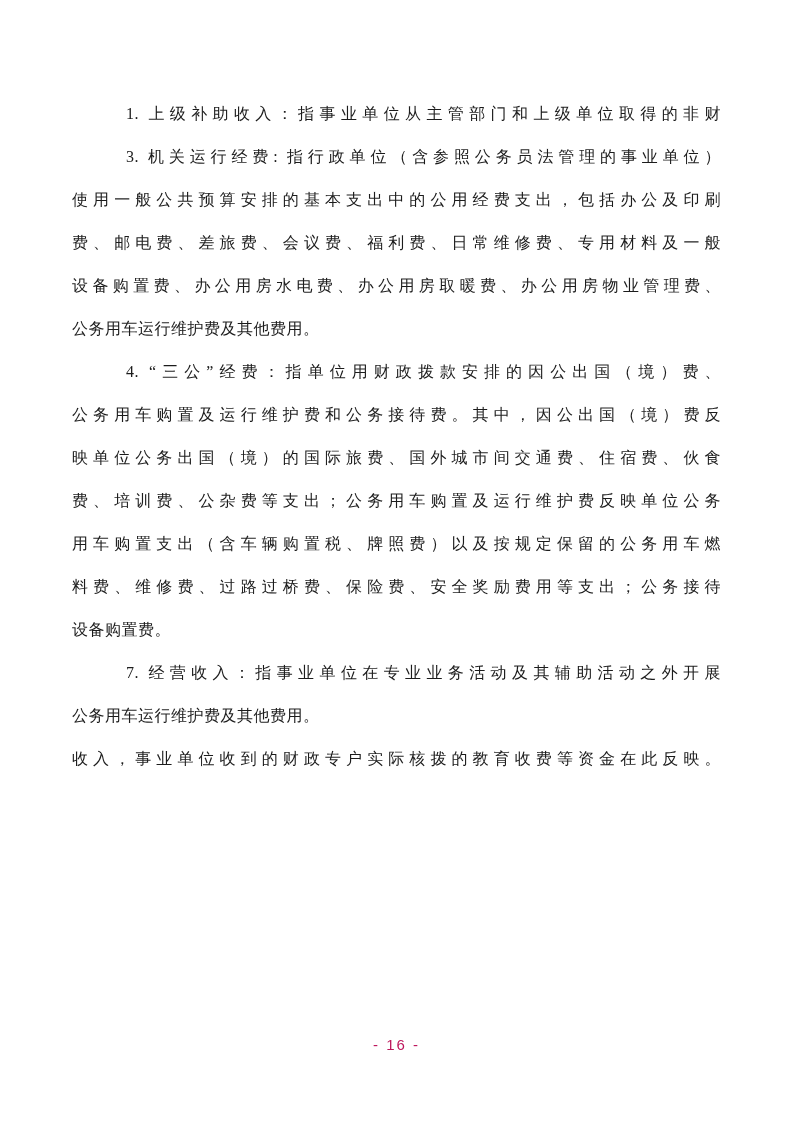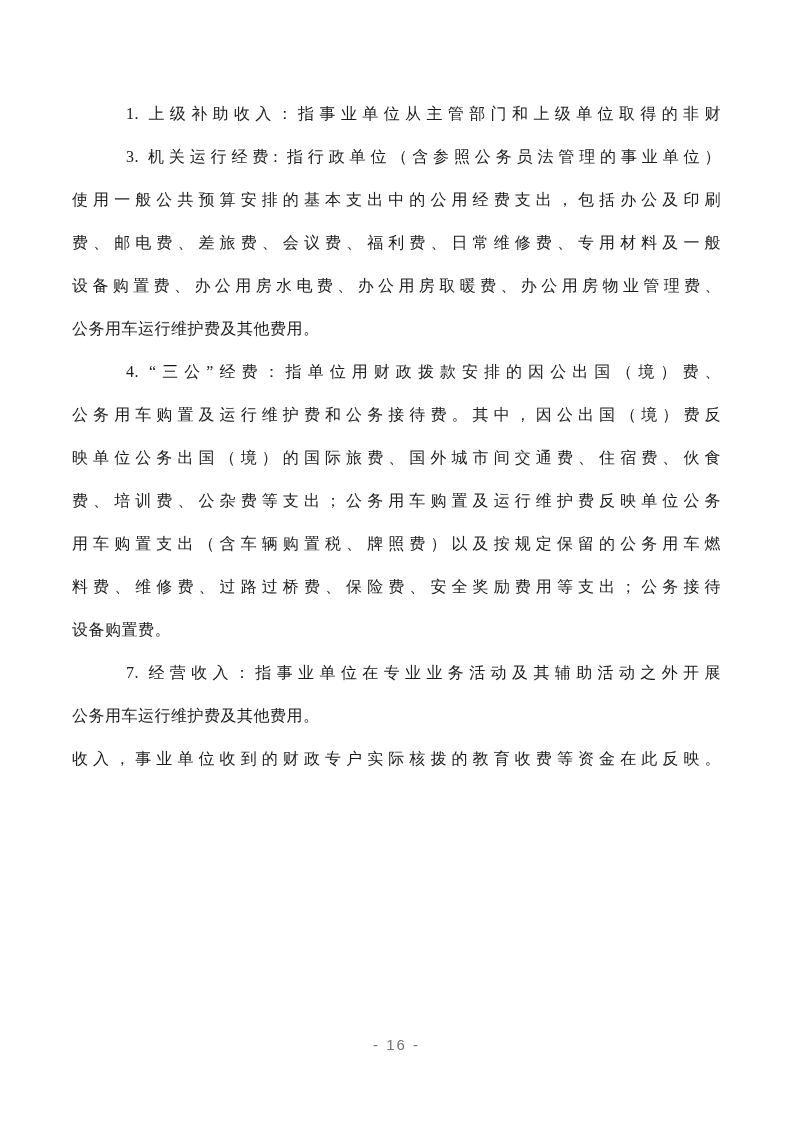--- a/index.html
+++ b/index.html
@@ -45,21 +45,21 @@
   .line.indent {
     text-indent: 54px;
   }
   .page-number {
     position: absolute;
     left: 0;
     right: 0;
     top: 1036px;
     text-align: center;
     font-size: 15px;
-    color: #737373;
+    color: #be185d;
     letter-spacing: 2px;
     font-family: "Liberation Sans", "DejaVu Sans", sans-serif;
   }
 </style>
 </head>
 <body>
 
 <div class="page">
   <div class="doc-body">
       <div class="paragraph">

